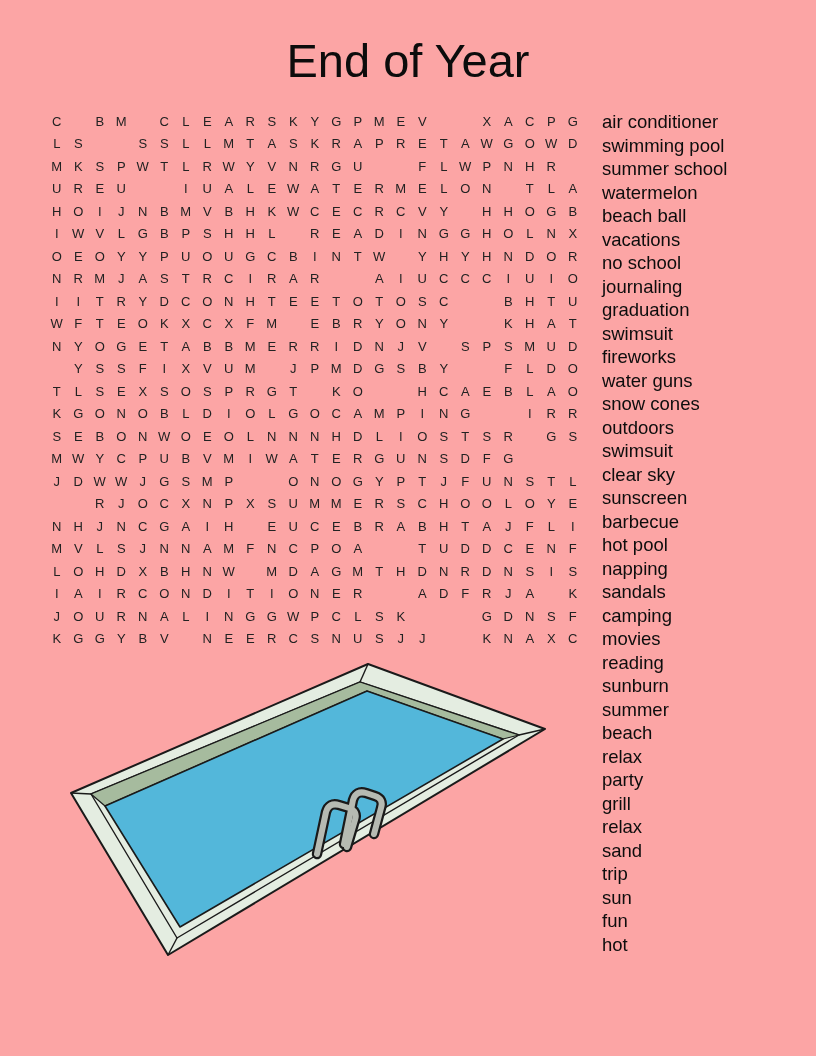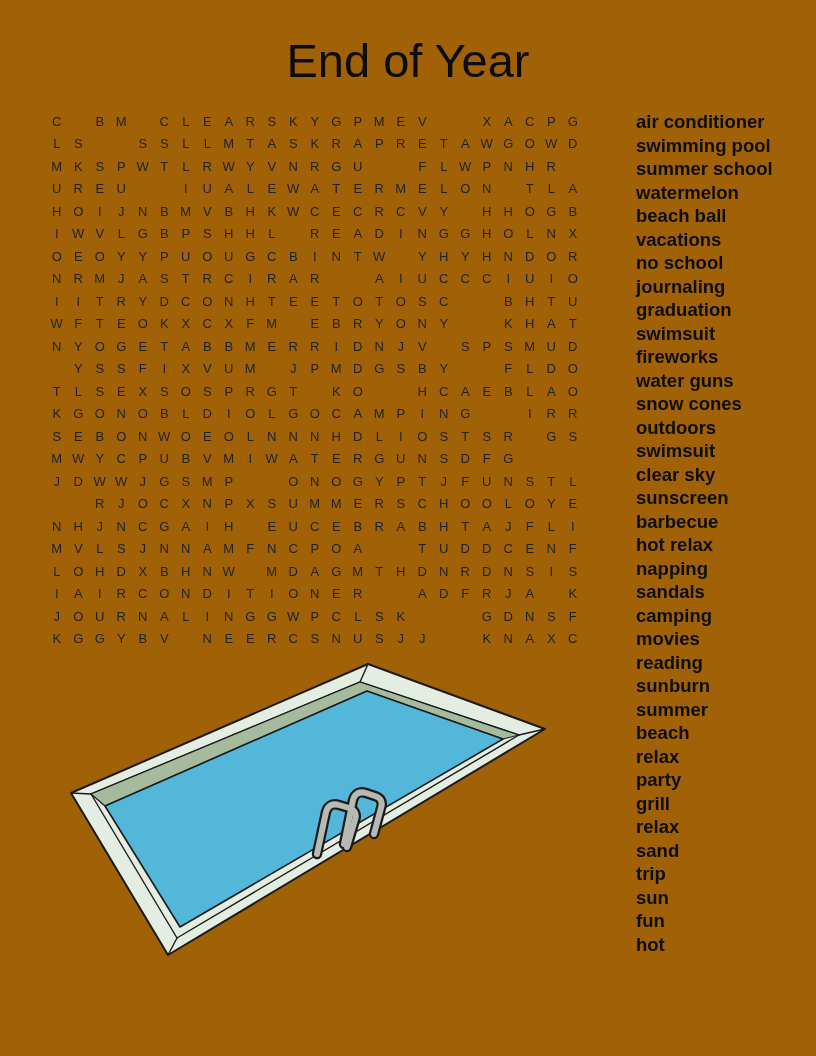--- a/index.html
+++ b/index.html
@@ -1,24 +1,24 @@
 <!DOCTYPE html>
 <html><head>
 <meta charset="utf-8">
 <style>
   html,body{margin:0;padding:0;background:#fff;}
-  .page{position:relative;width:816px;height:1056px;background:#a16207;overflow:hidden;
+  .page{position:relative;width:816px;height:1056px;background:#fca5a5;overflow:hidden;
         font-family:"Liberation Sans","DejaVu Sans",sans-serif;}
   .title{position:absolute;left:0;top:33px;width:816px;text-align:center;
          font-size:47px;font-weight:400;color:#0c0c0c;letter-spacing:0px;}
   .grid{position:absolute;left:46px;top:110px;display:grid;
         grid-template-columns:repeat(25,21.5px);grid-auto-rows:22.5px;}
   .cell{display:flex;align-items:center;justify-content:center;
         font-size:13px;font-weight:400;color:#222;}
-  .words{position:absolute;left:636px;top:110px;font-weight:bold;}
+  .words{position:absolute;left:602px;top:110px;}
   .word{height:23.5px;line-height:23.5px;font-size:18.5px;color:#0d0d0d;}
   .pool{position:absolute;left:40px;top:650px;}
 </style>
 </head>
 <body>
 
 <div class="page">
 
   <div class="title">End of Year</div>
 
@@ -637,21 +637,21 @@
       <div class="word">graduation</div>
       <div class="word">swimsuit</div>
       <div class="word">fireworks</div>
       <div class="word">water guns</div>
       <div class="word">snow cones</div>
       <div class="word">outdoors</div>
       <div class="word">swimsuit</div>
       <div class="word">clear sky</div>
       <div class="word">sunscreen</div>
       <div class="word">barbecue</div>
-      <div class="word">hot relax</div>
+      <div class="word">hot pool</div>
       <div class="word">napping</div>
       <div class="word">sandals</div>
       <div class="word">camping</div>
       <div class="word">movies</div>
       <div class="word">reading</div>
       <div class="word">sunburn</div>
       <div class="word">summer</div>
       <div class="word">beach</div>
       <div class="word">relax</div>
       <div class="word">party</div>

